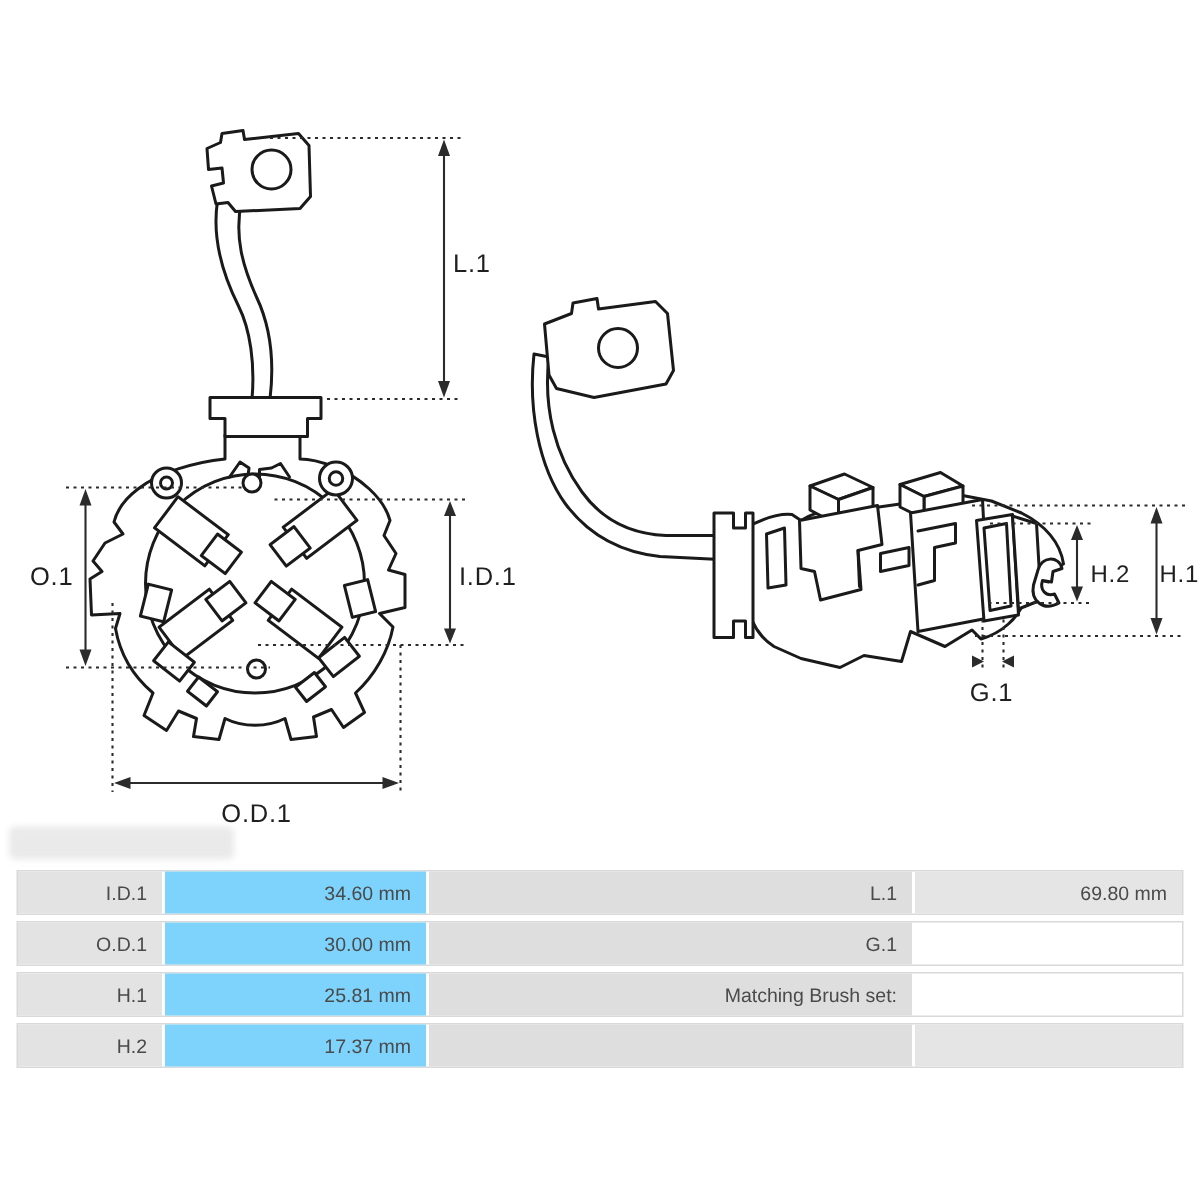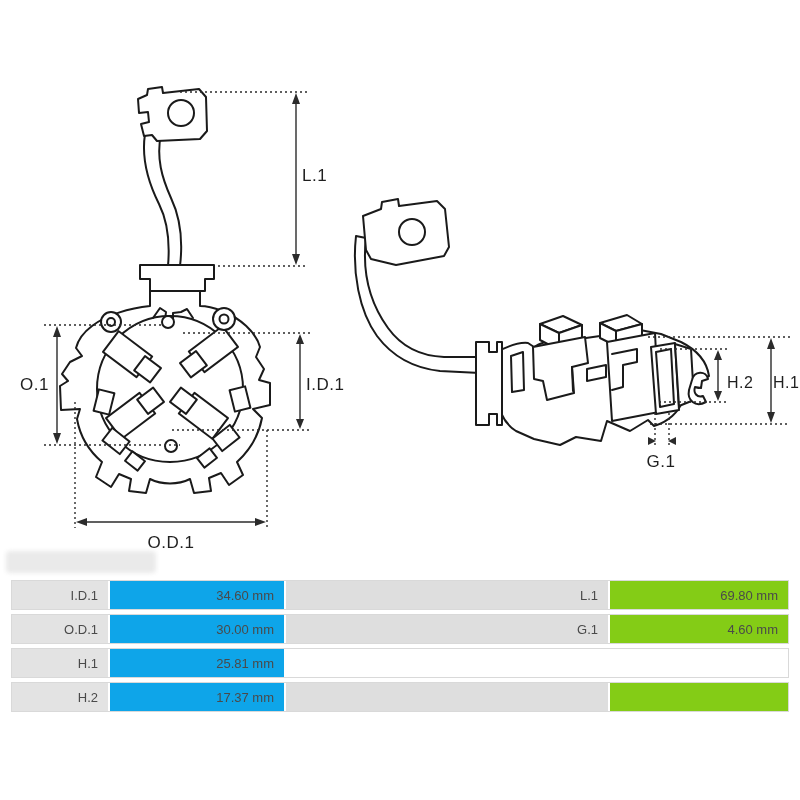--- a/index.html
+++ b/index.html
@@ -17,23 +17,23 @@
   .smudge{position:absolute;left:6px;top:551px;width:150px;height:22px;
           background:#eaeaea;border-radius:4px;filter:blur(2px);}
 
   .spec-table{position:absolute;left:11px;top:580px;width:778px;
               font-size:13px;color:#4a4a4a;}
   .spec-row{display:flex;gap:2px;height:30px;box-sizing:border-box;
             border:1px solid #d9d9d9;background:#ffffff;margin-bottom:4px;}
   .cell{display:flex;align-items:center;justify-content:flex-end;
         padding-right:10px;box-sizing:border-box;white-space:nowrap;}
   .c1{background:#e3e3e3;flex:0 0 96px;}
-  .c2{background:#0ea5e9;flex:0 0 174px;}
+  .c2{background:#7dd3fc;flex:0 0 174px;}
   .c3{background:#dedede;flex:0 0 322px;}
-  .c4{background:#84cc16;flex:1 1 auto;}
+  .c4{background:#e5e5e5;flex:1 1 auto;}
 </style>
 </head>
 <body>
 
 <div id="page">
 
   <svg width="800" height="575" viewBox="0 0 800 575">
 
     <g>
 
@@ -201,25 +201,25 @@
     <div class="spec-row">
       <div class="cell c1">I.D.1</div>
       <div class="cell c2">34.60 mm</div>
       <div class="cell c3">L.1</div>
       <div class="cell c4">69.80 mm</div>
     </div>
     <div class="spec-row">
       <div class="cell c1">O.D.1</div>
       <div class="cell c2">30.00 mm</div>
       <div class="cell c3">G.1</div>
-      <div class="cell c4">4.60 mm</div>
     </div>
     <div class="spec-row">
       <div class="cell c1">H.1</div>
       <div class="cell c2">25.81 mm</div>
+      <div class="cell c3">Matching Brush set:</div>
     </div>
     <div class="spec-row">
       <div class="cell c1">H.2</div>
       <div class="cell c2">17.37 mm</div>
       <div class="cell c3"></div>
       <div class="cell c4"></div>
     </div>
   </div>
 </div>
 

